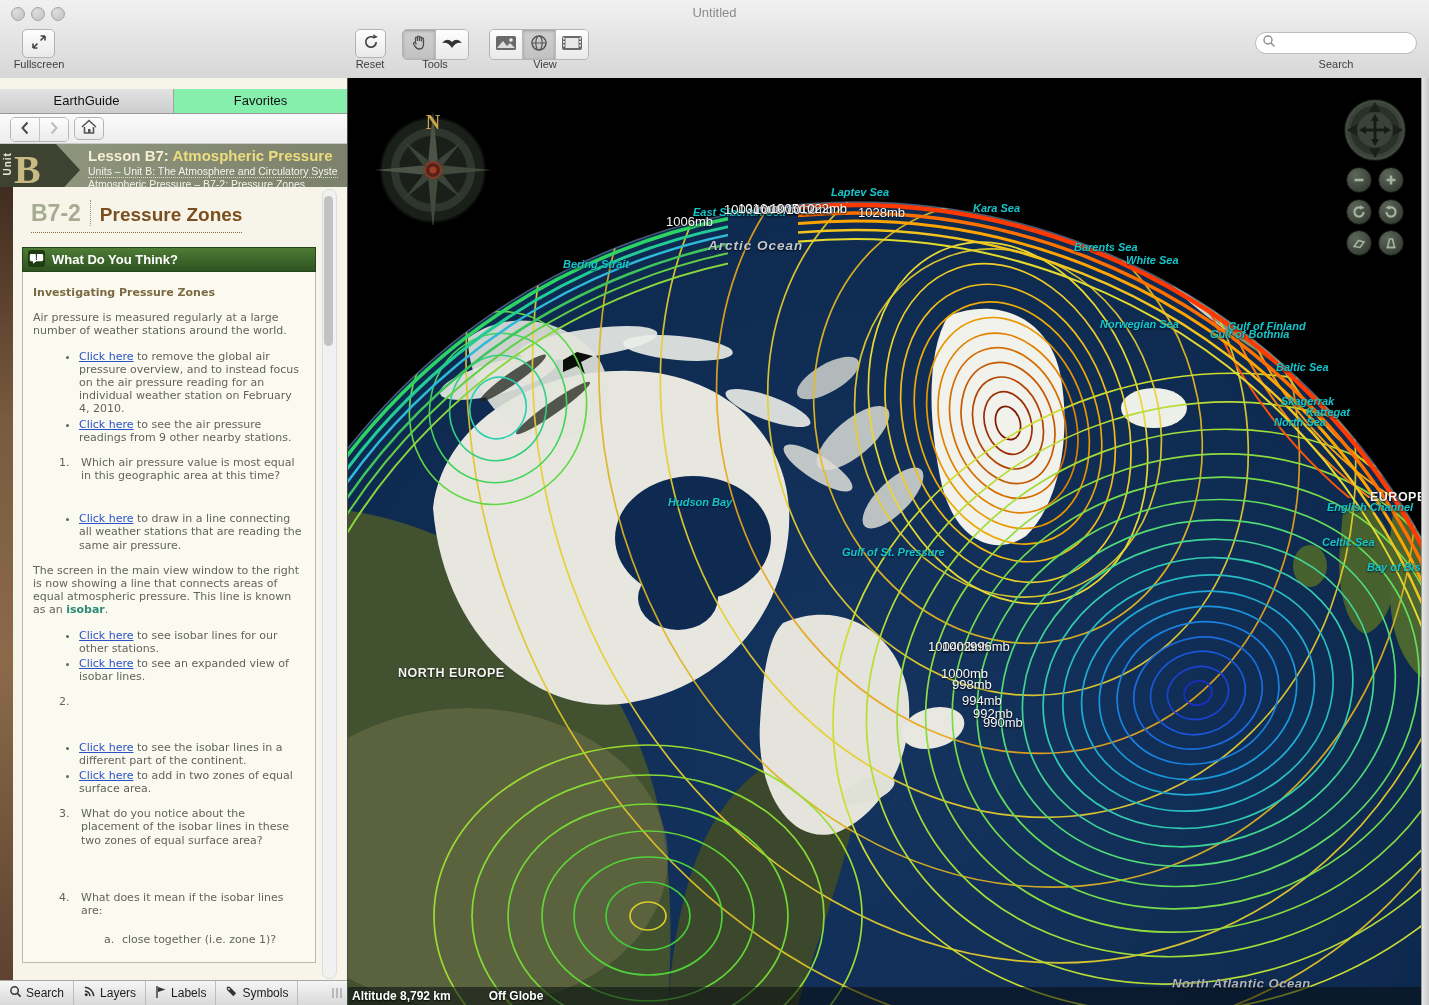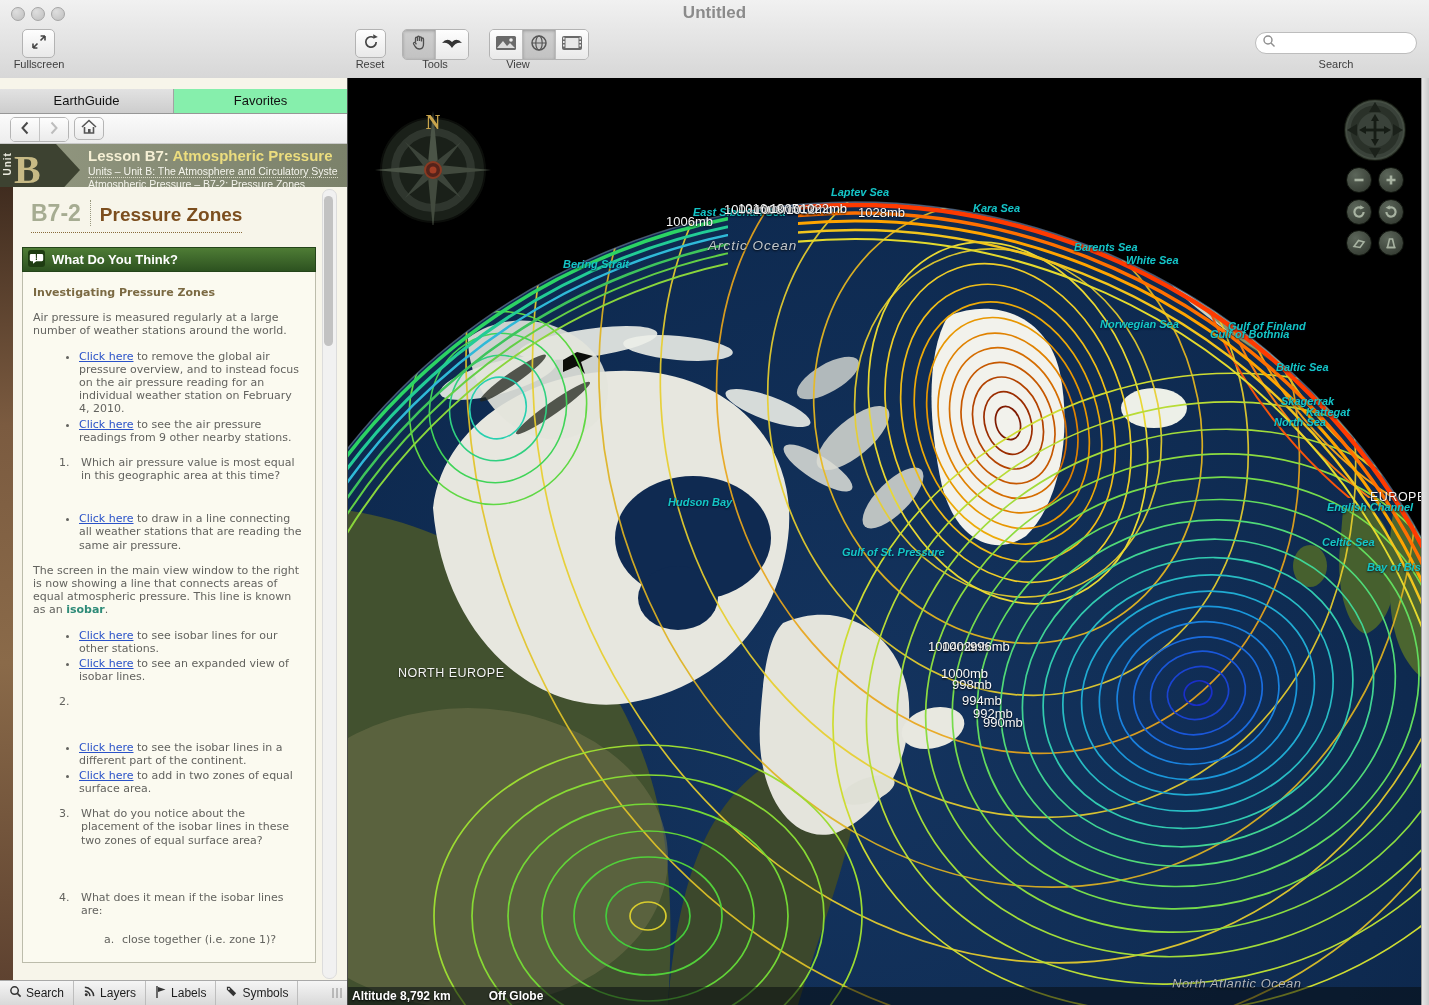--- a/index.html
+++ b/index.html
@@ -4,21 +4,21 @@
 <style>
   html,body{margin:0;padding:0;}
   body{width:1429px;height:1005px;overflow:hidden;position:relative;background:#000;
        font-family:"Liberation Sans",sans-serif;-webkit-font-smoothing:antialiased;}
   
   .chrome{position:absolute;left:0;top:0;width:100%;height:78px;
           background:linear-gradient(#f1f1f1,#d7d7d7);border-bottom:1px solid #9d9d9d;}
   .traffic{position:absolute;top:7px;width:12px;height:12px;border-radius:50%;
            background:radial-gradient(circle at 35% 30%,#dedede,#bfbfbf);border:1px solid #a5a5a5;}
   .win-title{position:absolute;left:0;right:0;top:0;height:25px;line-height:25px;text-align:center;
-             color:#8b8b8b;font-size:17px;font-weight:bold;}
+             color:#8b8b8b;font-size:13px;}
   .tbtn{position:absolute;top:29px;height:29px;box-sizing:border-box;border:1px solid #b3b3b3;border-radius:5px;
         background:linear-gradient(#fefefe,#e9e9e9);display:flex;align-items:center;justify-content:center;}
   .seg{position:absolute;top:29px;height:29px;display:flex;border:1px solid #b3b3b3;border-radius:5px;overflow:hidden;}
   .seg .sbtn{width:32px;height:100%;display:flex;align-items:center;justify-content:center;
              background:linear-gradient(#fefefe,#e9e9e9);border-right:1px solid #bcbcbc;}
   .seg .sbtn:last-child{border-right:none;}
   .seg .sbtn.sel{background:linear-gradient(#cfcfcf,#c2c2c2);box-shadow:inset 0 1px 3px rgba(0,0,0,.25);}
   .tlabel{position:absolute;top:58px;font-size:11px;color:#3d3d3d;text-align:center;}
   .searchbox{position:absolute;top:32px;right:12px;width:162px;height:22px;box-sizing:border-box;
              border:1px solid #bdbdbd;border-radius:12px;background:#fff;display:flex;align-items:center;padding-left:6px;}
@@ -71,21 +71,21 @@
   .sthumb{position:absolute;top:6px;left:1px;width:9px;height:150px;border-radius:5px;background:#c2c2c2;}
   .sbottom{position:absolute;left:0;right:0;bottom:0;height:24px;display:flex;align-items:stretch;
            background:linear-gradient(#f5f5f5,#d9d9d9);border-top:1px solid #a8a8a8;font-size:12px;color:#1d1d1d;}
   .btab{display:flex;align-items:center;gap:4px;padding:0 9px;border-right:1px solid #bdbdbd;cursor:default;}
   .grip{margin-left:auto;display:flex;align-items:center;padding-right:4px;}
   
   .globe{position:absolute;left:348px;top:78px;width:1074px;bottom:0;background:#000;overflow:hidden;}
   .globe svg.scene{position:absolute;left:0;top:0;}
   .slbl{position:absolute;font-size:11px;font-weight:bold;font-style:italic;color:#14c6c6;
         text-shadow:0 1px 2px rgba(0,10,30,.85);white-space:nowrap;}
-  .rlbl{position:absolute;font-weight:normal;white-space:nowrap;text-shadow:0 1px 2px rgba(0,0,0,.85);text-align:center;}
+  .rlbl{position:absolute;font-weight:bold;white-space:nowrap;text-shadow:0 1px 2px rgba(0,0,0,.85);text-align:center;}
   .rlbl.ocean{font-style:italic;color:#c3c8cc;font-size:13.5px;letter-spacing:1px;}
   .rlbl.continent{color:#f4f4f4;font-size:12.5px;letter-spacing:.5px;}
   .rlbl.atl{font-style:italic;color:#b1b5b9;font-size:13px;letter-spacing:.5px;}
   .plbl{position:absolute;color:#f8f8f8;font-size:13px;white-space:nowrap;text-shadow:0 1px 2px rgba(0,0,0,.95);}
   .compass{position:absolute;left:25px;top:27px;width:120px;height:120px;}
   .navpan{position:absolute;left:995px;top:20px;width:64px;height:64px;cursor:pointer;}
   .nbtn{position:absolute;width:26px;height:26px;border-radius:50%;cursor:pointer;
         background:radial-gradient(circle at 35% 30%,#5c665a,#2c322a);border:1px solid #11150f;
         display:flex;align-items:center;justify-content:center;box-sizing:border-box;}
   .statusbar{position:absolute;left:0;right:0;bottom:0;height:18px;background:rgba(8,12,16,.55);
@@ -154,21 +154,21 @@
               <rect x="2" y="2.5" width="1.6" height="2"></rect>
               <rect x="2" y="6" width="1.6" height="2"></rect>
               <rect x="2" y="9.5" width="1.6" height="2"></rect>
               <rect x="18.4" y="2.5" width="1.6" height="2"></rect>
               <rect x="18.4" y="6" width="1.6" height="2"></rect>
               <rect x="18.4" y="9.5" width="1.6" height="2"></rect>
             </g>
           </svg></span>
     </div>
   </div>
-  <div class="tlabel" style="left:469px;width:98px">View</div>
+  <div class="tlabel" style="left:496px;width:98px">View</div>
 
   <div class="searchbox">
     <span><svg width="14" height="14" viewBox="0 0 14 14">
           <circle cx="6" cy="6" r="4" fill="none" stroke="#8e8e8e" stroke-width="1.4"></circle>
           <path d="M9 9 L12.5 12.5" stroke="#8e8e8e" stroke-width="1.4"></path>
         </svg></span>
     <input type="text" value="" style="">
   </div>
   <div class="tlabel" style="right:12px;width:162px">Search</div>
 </div>

